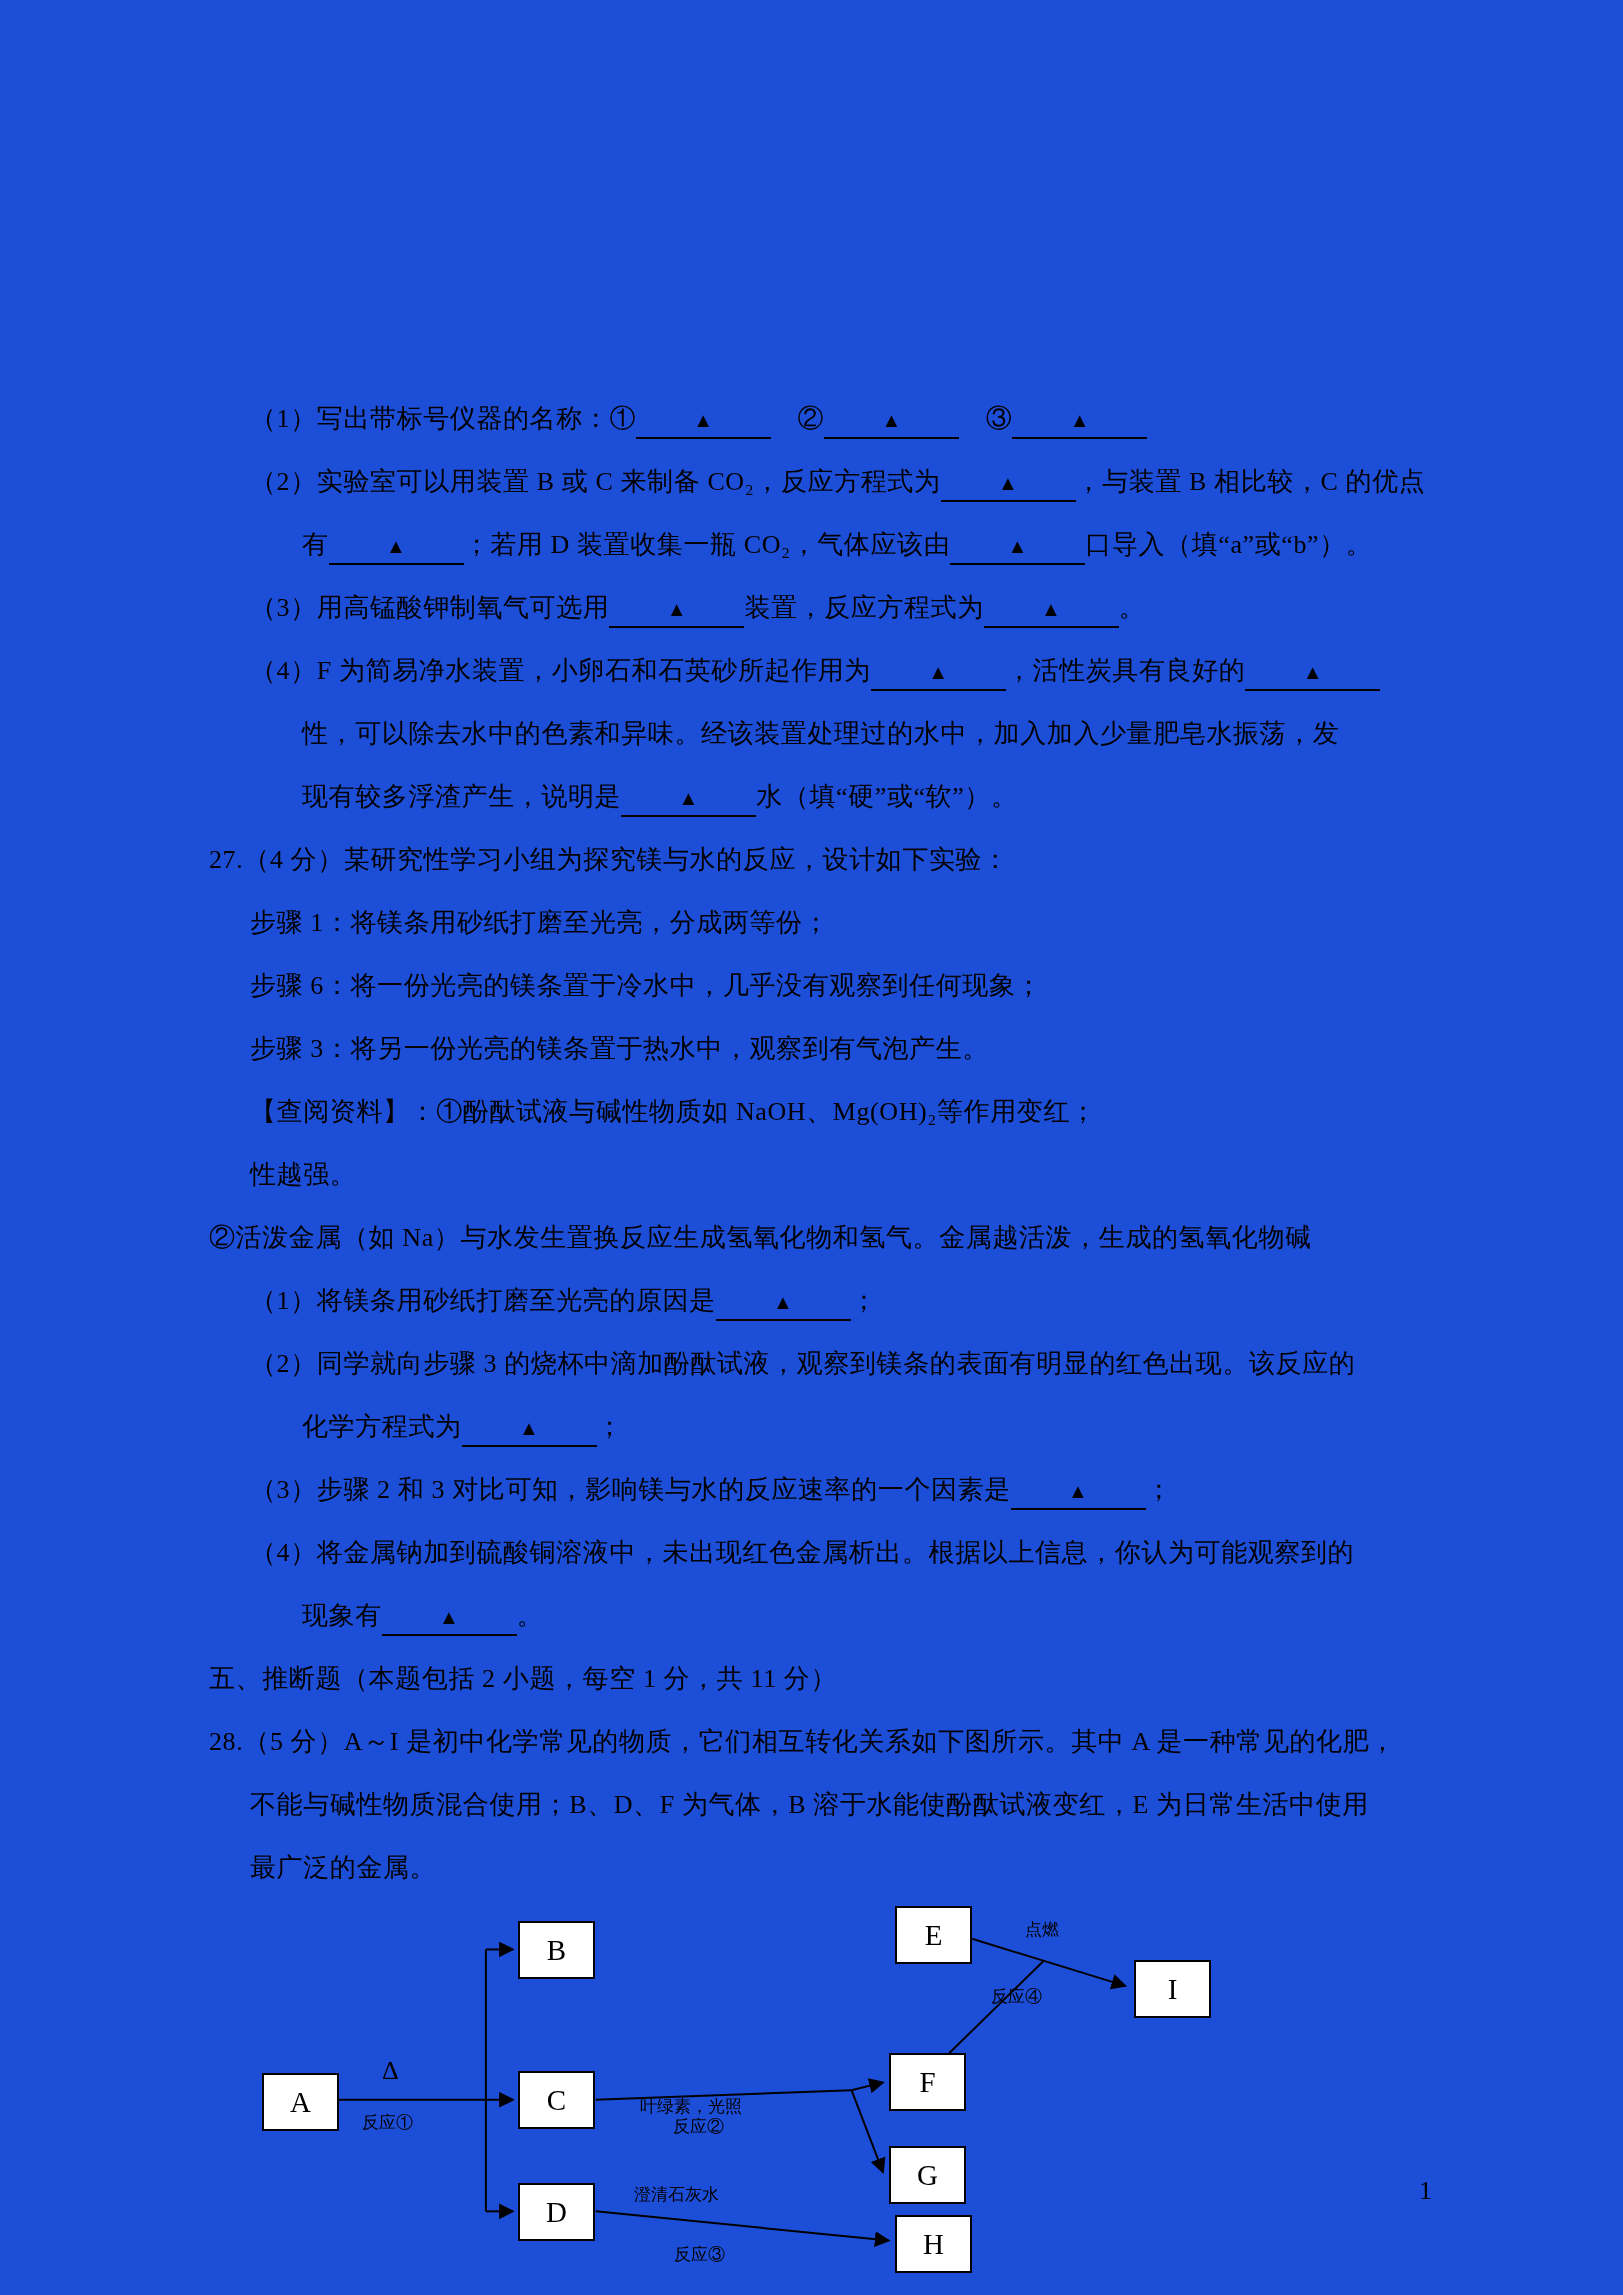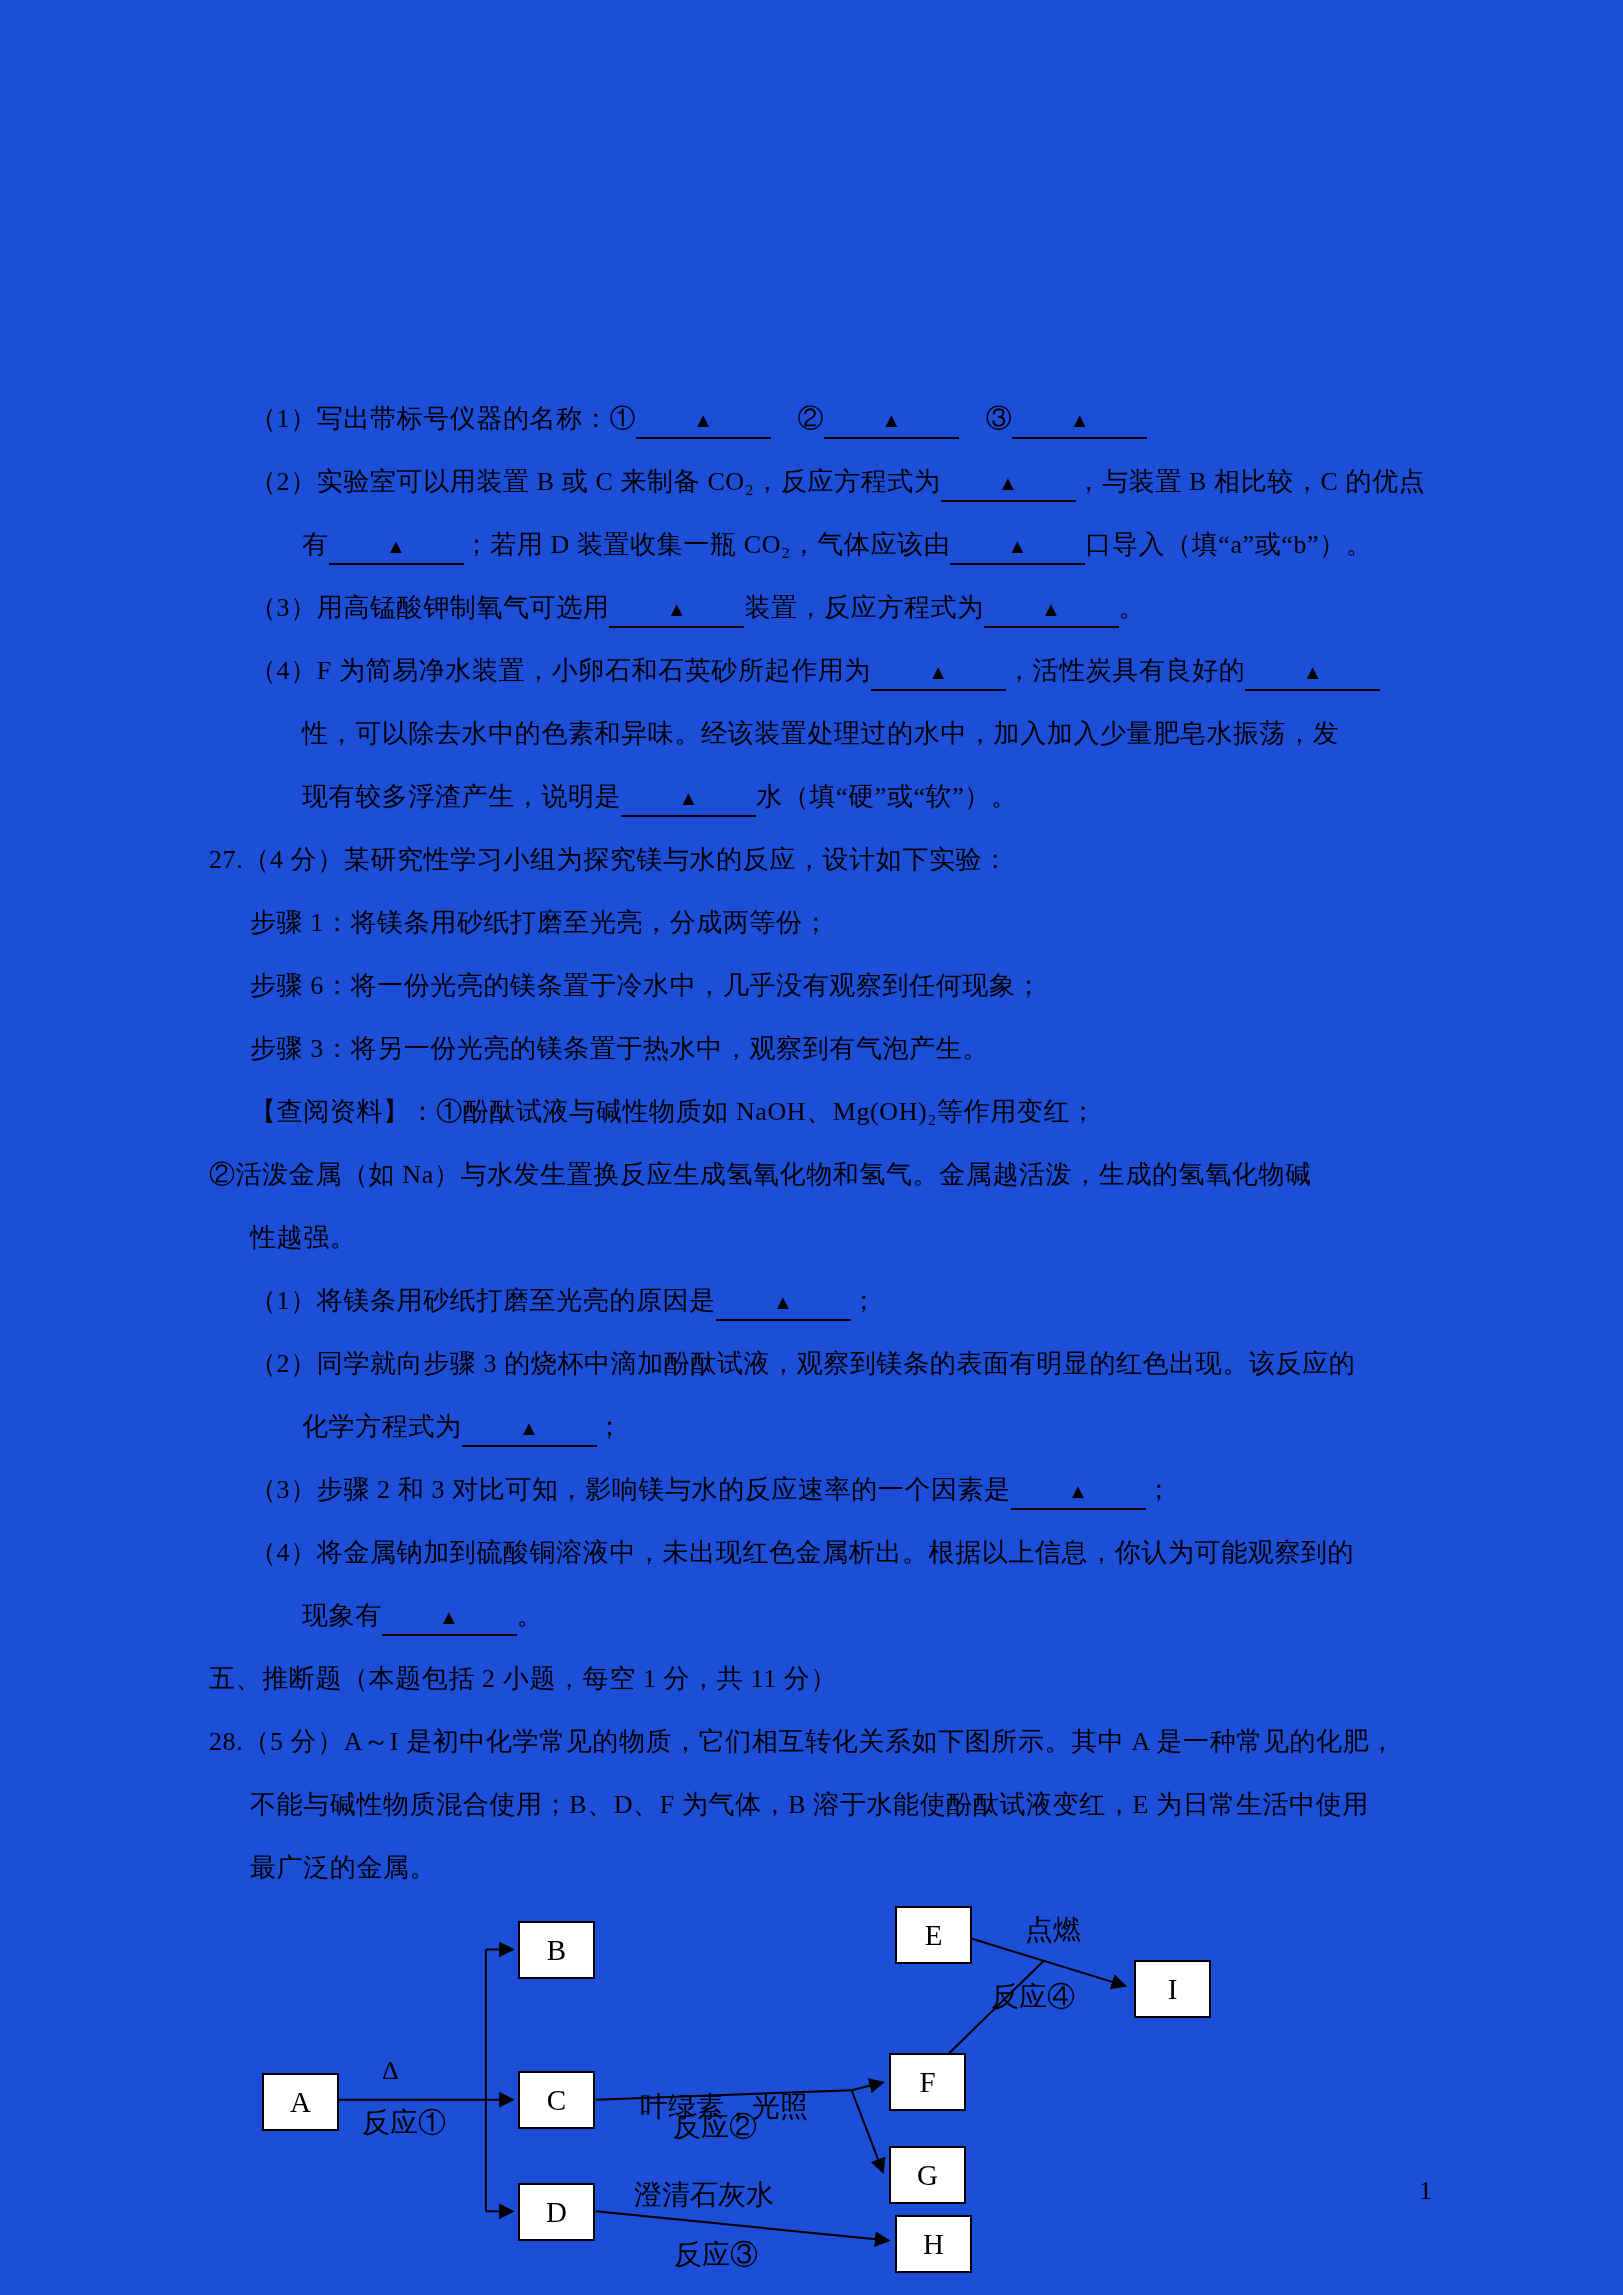--- a/index.html
+++ b/index.html
@@ -64,21 +64,21 @@
   .box-B { left: 271px;  top: 17px;  }
   .box-C { left: 271px;  top: 167px; }
   .box-D { left: 271px;  top: 279px; }
   .box-E { left: 648px; top: 2.2px;   }
   .box-F { left: 642px; top: 149px; }
   .box-G { left: 642px; top: 242px; }
   .box-H { left: 648px; top: 311px; }
   .box-I { left: 887px; top: 56px; }
   .dlabel {
     position: absolute;
-    font-size: 28px;
+    font-size: 17px;
     line-height: 27px;
     white-space: nowrap;
   }
   .lbl-delta  { left: 135px;  top: 153px; font-size: 26px; }
   .lbl-r1     { left: 115px;  top: 205px; }
   .lbl-leaf   { left: 393px;  top: 153px; margin-top: 36px; }
   .lbl-r2     { left: 426px;  top: 209px; }
   .lbl-lime   { left: 387px;  top: 277px; }
   .lbl-r3     { left: 427px;  top: 337px; }
   .lbl-ignite { left: 778px; top: 12.3px;  }
@@ -101,22 +101,22 @@
       <div class="para indent2"><span>有</span><span class="blank">▲</span><span>；若用 D 装置收集一瓶 CO₂，气体应该由</span><span class="blank">▲</span><span>口导入（填“a”或“b”）。</span></div>
       <div class="para indent1"><span>（3）用高锰酸钾制氧气可选用</span><span class="blank">▲</span><span>装置，反应方程式为</span><span class="blank">▲</span><span>。</span></div>
       <div class="para indent1"><span>（4）F 为简易净水装置，小卵石和石英砂所起作用为</span><span class="blank">▲</span><span>，活性炭具有良好的</span><span class="blank">▲</span></div>
       <div class="para indent2"><span>性，可以除去水中的色素和异味。经该装置处理过的水中，加入加入少量肥皂水振荡，发</span></div>
       <div class="para indent2"><span>现有较多浮渣产生，说明是</span><span class="blank">▲</span><span>水（填“硬”或“软”）。</span></div>
       <div class="para indent0"><span>27.（4 分）某研究性学习小组为探究镁与水的反应，设计如下实验：</span></div>
       <div class="para indent1"><span>步骤 1：将镁条用砂纸打磨至光亮，分成两等份；</span></div>
       <div class="para indent1"><span>步骤 6：将一份光亮的镁条置于冷水中，几乎没有观察到任何现象；</span></div>
       <div class="para indent1"><span>步骤 3：将另一份光亮的镁条置于热水中，观察到有气泡产生。</span></div>
       <div class="para indent1"><span>【查阅资料】：①酚酞试液与碱性物质如 NaOH、Mg(OH)₂等作用变红；</span></div>
+      <div class="para indent1"><span>性越强。</span></div>
       <div class="para indent0"><span>②活泼金属（如 Na）与水发生置换反应生成氢氧化物和氢气。金属越活泼，生成的氢氧化物碱</span></div>
-      <div class="para indent1"><span>性越强。</span></div>
       <div class="para indent1"><span>（1）将镁条用砂纸打磨至光亮的原因是</span><span class="blank">▲</span><span>；</span></div>
       <div class="para indent1"><span>（2）同学就向步骤 3 的烧杯中滴加酚酞试液，观察到镁条的表面有明显的红色出现。该反应的</span></div>
       <div class="para indent2"><span>化学方程式为</span><span class="blank">▲</span><span>；</span></div>
       <div class="para indent1"><span>（3）步骤 2 和 3 对比可知，影响镁与水的反应速率的一个因素是</span><span class="blank">▲</span><span>；</span></div>
       <div class="para indent1"><span>（4）将金属钠加到硫酸铜溶液中，未出现红色金属析出。根据以上信息，你认为可能观察到的</span></div>
       <div class="para indent2"><span>现象有</span><span class="blank">▲</span><span>。</span></div>
       <div class="para indent0"><span>五、推断题（本题包括 2 小题，每空 1 分，共 11 分）</span></div>
       <div class="para indent0"><span>28.（5 分）A～I 是初中化学常见的物质，它们相互转化关系如下图所示。其中 A 是一种常见的化肥，</span></div>
       <div class="para indent1"><span>不能与碱性物质混合使用；B、D、F 为气体，B 溶于水能使酚酞试液变红，E 为日常生活中使用</span></div>
       <div class="para indent1"><span>最广泛的金属。</span></div>

